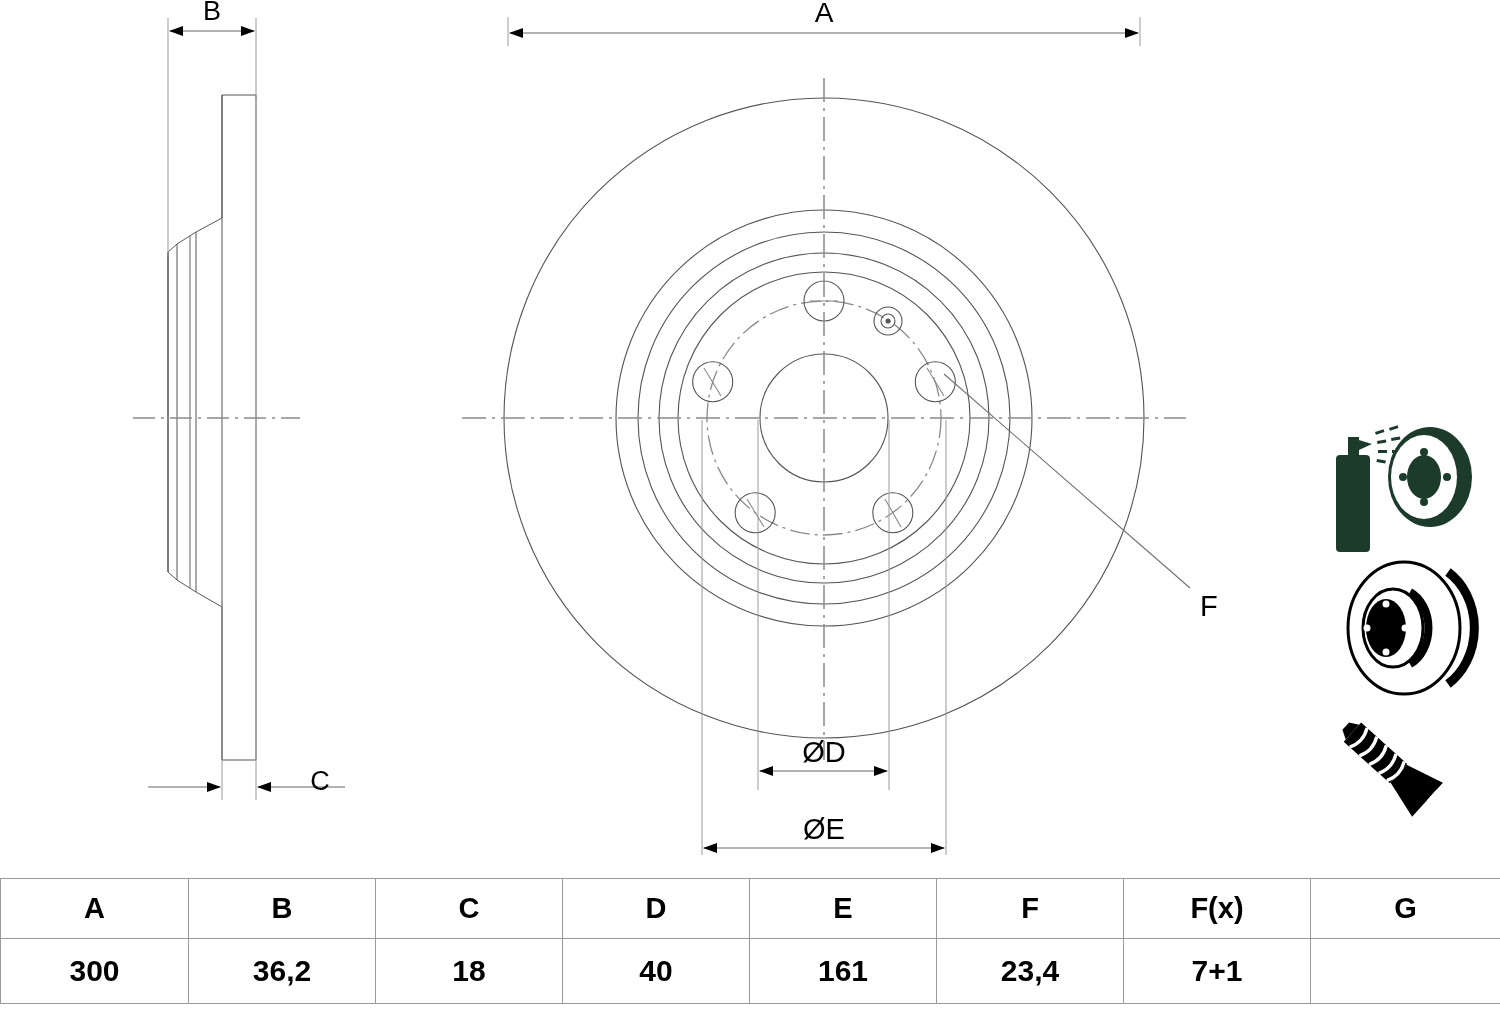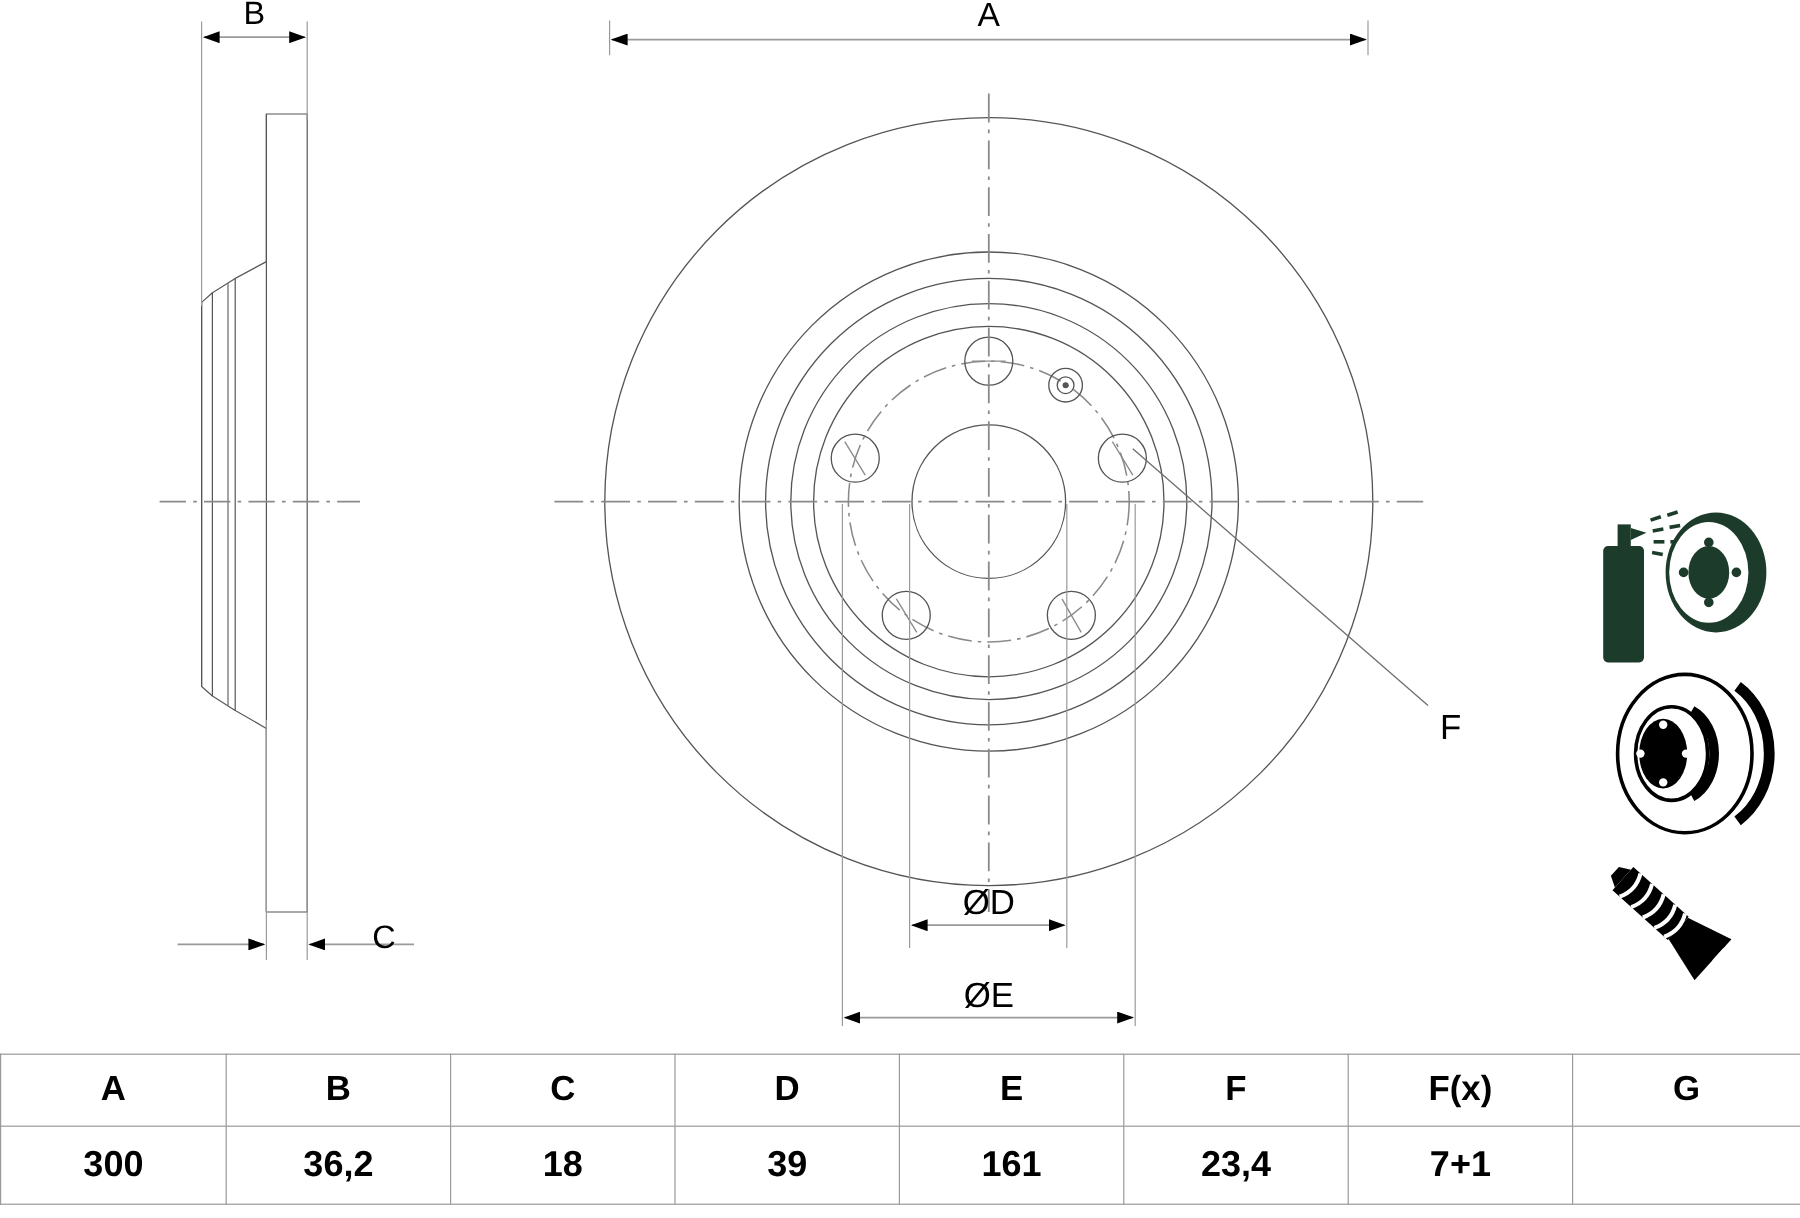--- a/index.html
+++ b/index.html
@@ -214,21 +214,21 @@
         <td>D</td>
         <td>E</td>
         <td>F</td>
         <td>F(x)</td>
         <td>G</td>
       </tr>
       <tr class="vals">
         <td class="c0">300</td>
         <td>36,2</td>
         <td>18</td>
-        <td>39</td>
+        <td>40</td>
         <td>161</td>
         <td>23,4</td>
         <td>7+1</td>
         <td></td>
       </tr>
     </tbody>
   </table>
 
 </div>
 

